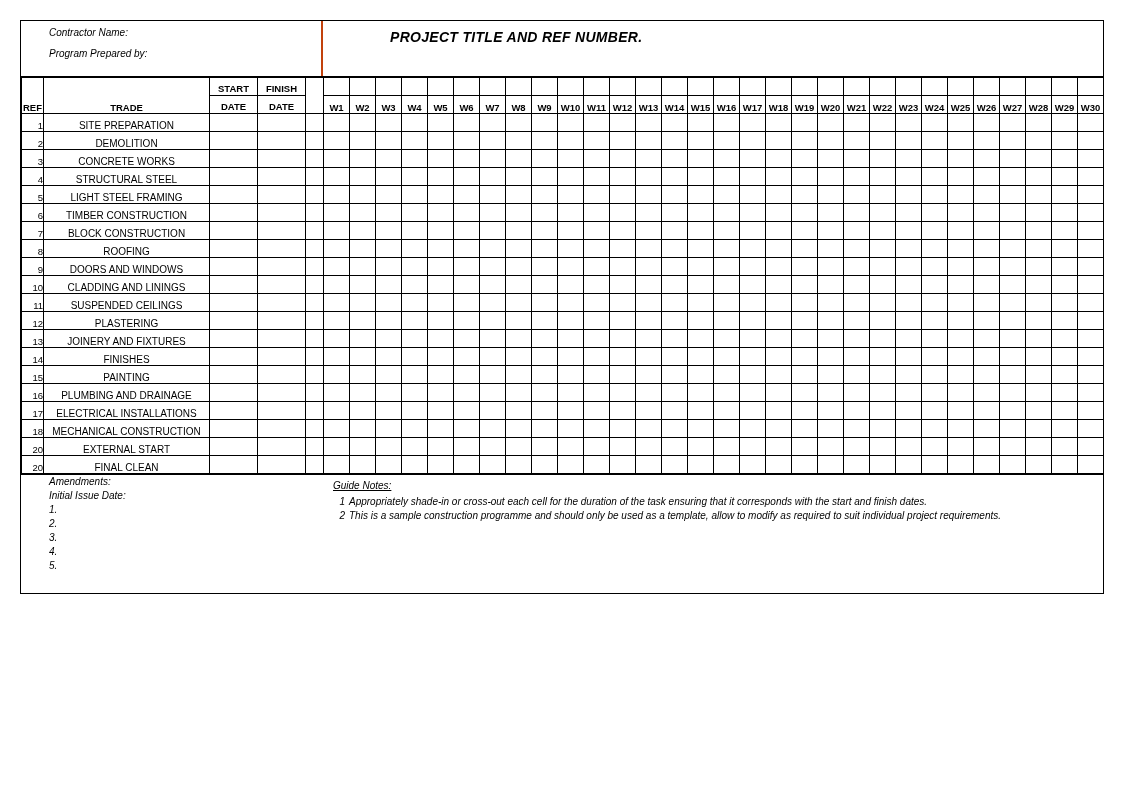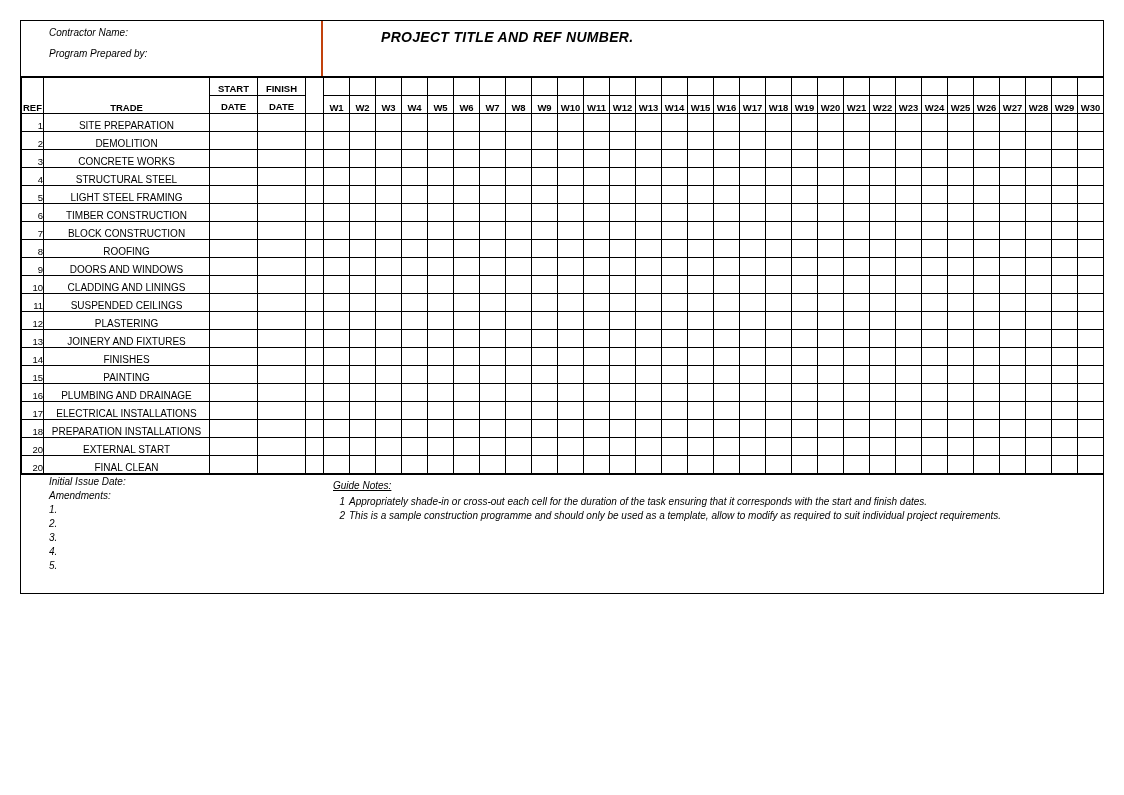--- a/index.html
+++ b/index.html
@@ -31,21 +31,21 @@
   }
   .top-left .line {
     margin-bottom: 10px;
   }
   .top-right {
     flex: 1;
     position: relative;
   }
   .project-title {
     position: absolute;
-    left: 58px;
+    left: 67px;
     top: 8px;
     font-style: italic;
     font-weight: bold;
     font-size: 14px;
     letter-spacing: 0.3px;
   }
 
   table.grid {
     border-collapse: collapse;
     width: 100%;
@@ -890,21 +890,21 @@
           <td class="wk-cell"></td>
           <td class="wk-cell"></td>
           <td class="wk-cell"></td>
           <td class="wk-cell"></td>
           <td class="wk-cell"></td>
           <td class="wk-cell"></td>
           <td class="wk-cell"></td>
         </tr>
         <tr>
           <td class="ref-cell">18</td>
-          <td class="trade-cell">PREPARATION INSTALLATIONS</td>
+          <td class="trade-cell">MECHANICAL CONSTRUCTION</td>
           <td class="date-cell"></td>
           <td class="date-cell"></td>
           <td class="gap-cell"></td>
           <td class="wk-cell"></td>
           <td class="wk-cell"></td>
           <td class="wk-cell"></td>
           <td class="wk-cell"></td>
           <td class="wk-cell"></td>
           <td class="wk-cell"></td>
           <td class="wk-cell"></td>
@@ -1004,22 +1004,22 @@
           <td class="wk-cell"></td>
           <td class="wk-cell"></td>
           <td class="wk-cell"></td>
           <td class="wk-cell"></td>
         </tr>
       </tbody>
   </table>
 
   <div class="footer">
     <div class="footer-left">
+      <div>Amendments:</div>
       <div>Initial Issue Date:</div>
-      <div>Amendments:</div>
       <div id="amend-list">
           <div>1.</div>
           <div>2.</div>
           <div>3.</div>
           <div>4.</div>
           <div>5.</div>
         </div>
     </div>
     <div class="footer-right">
       <div class="guide-title">Guide Notes:</div>

